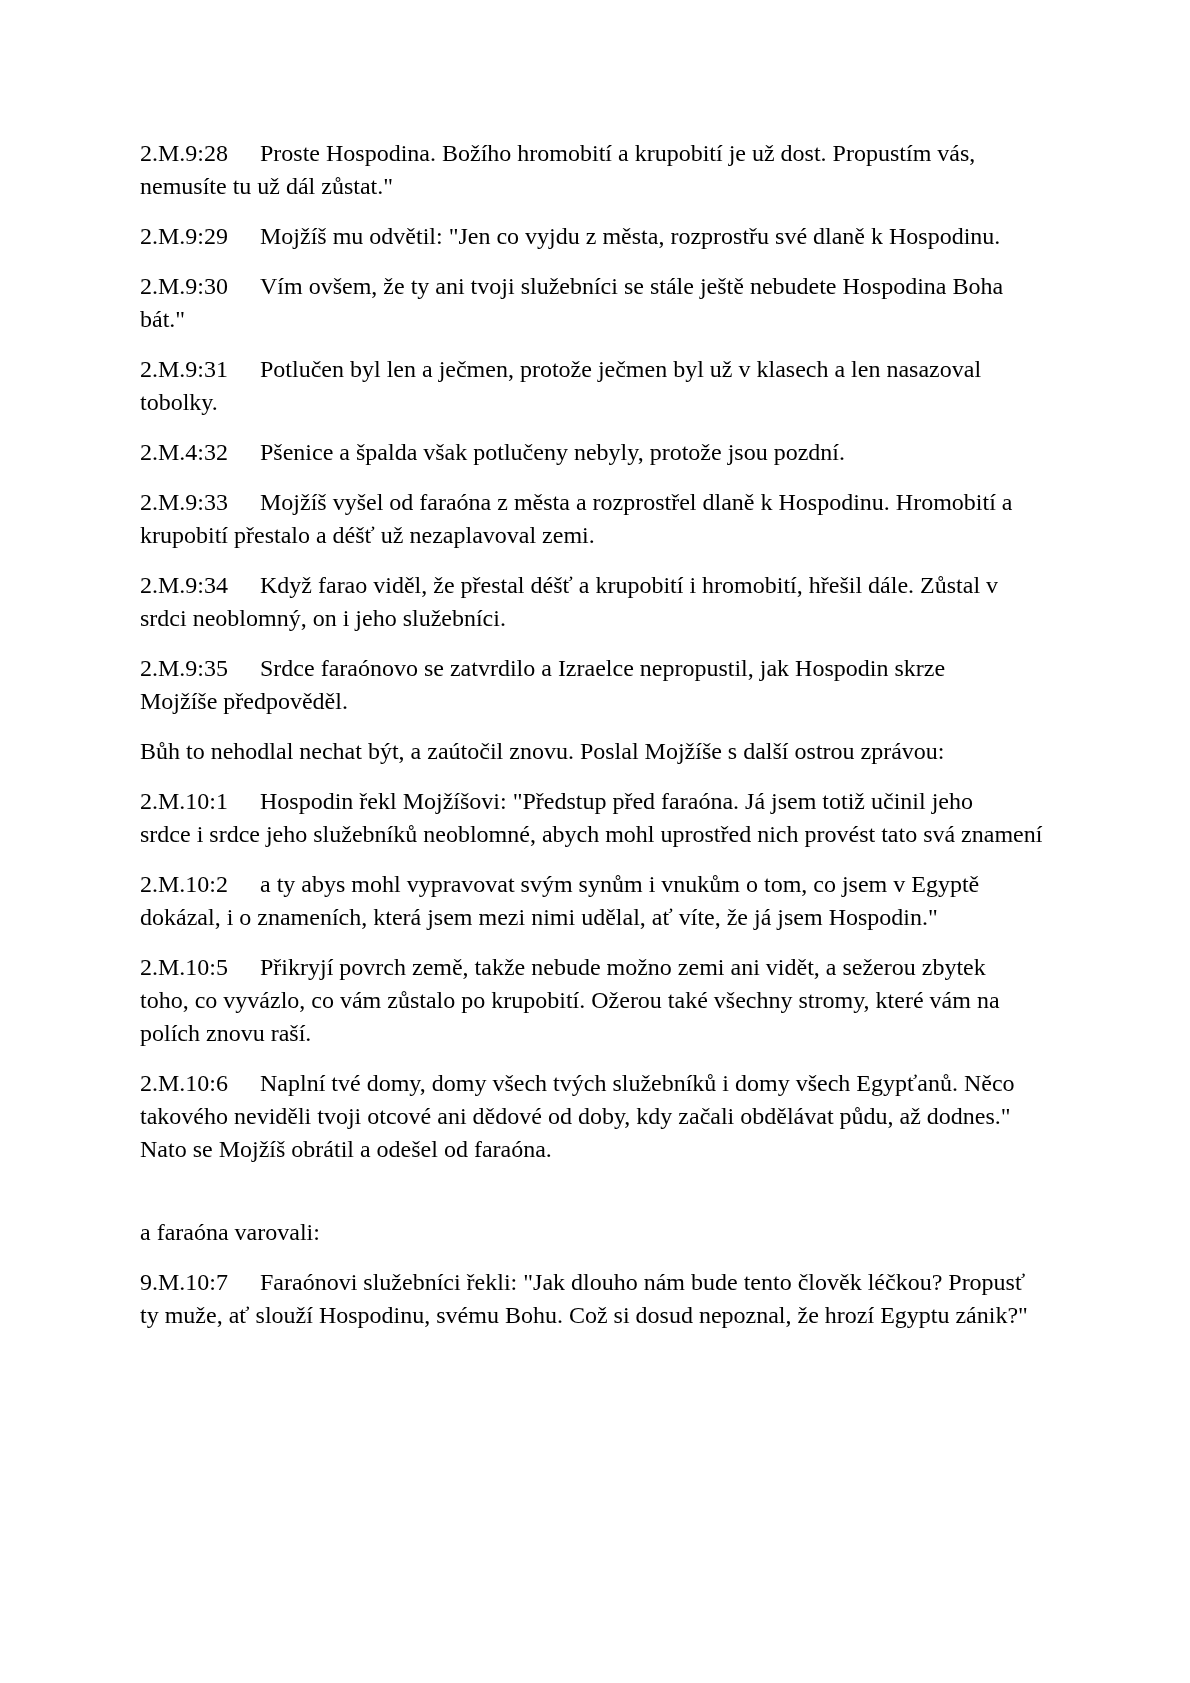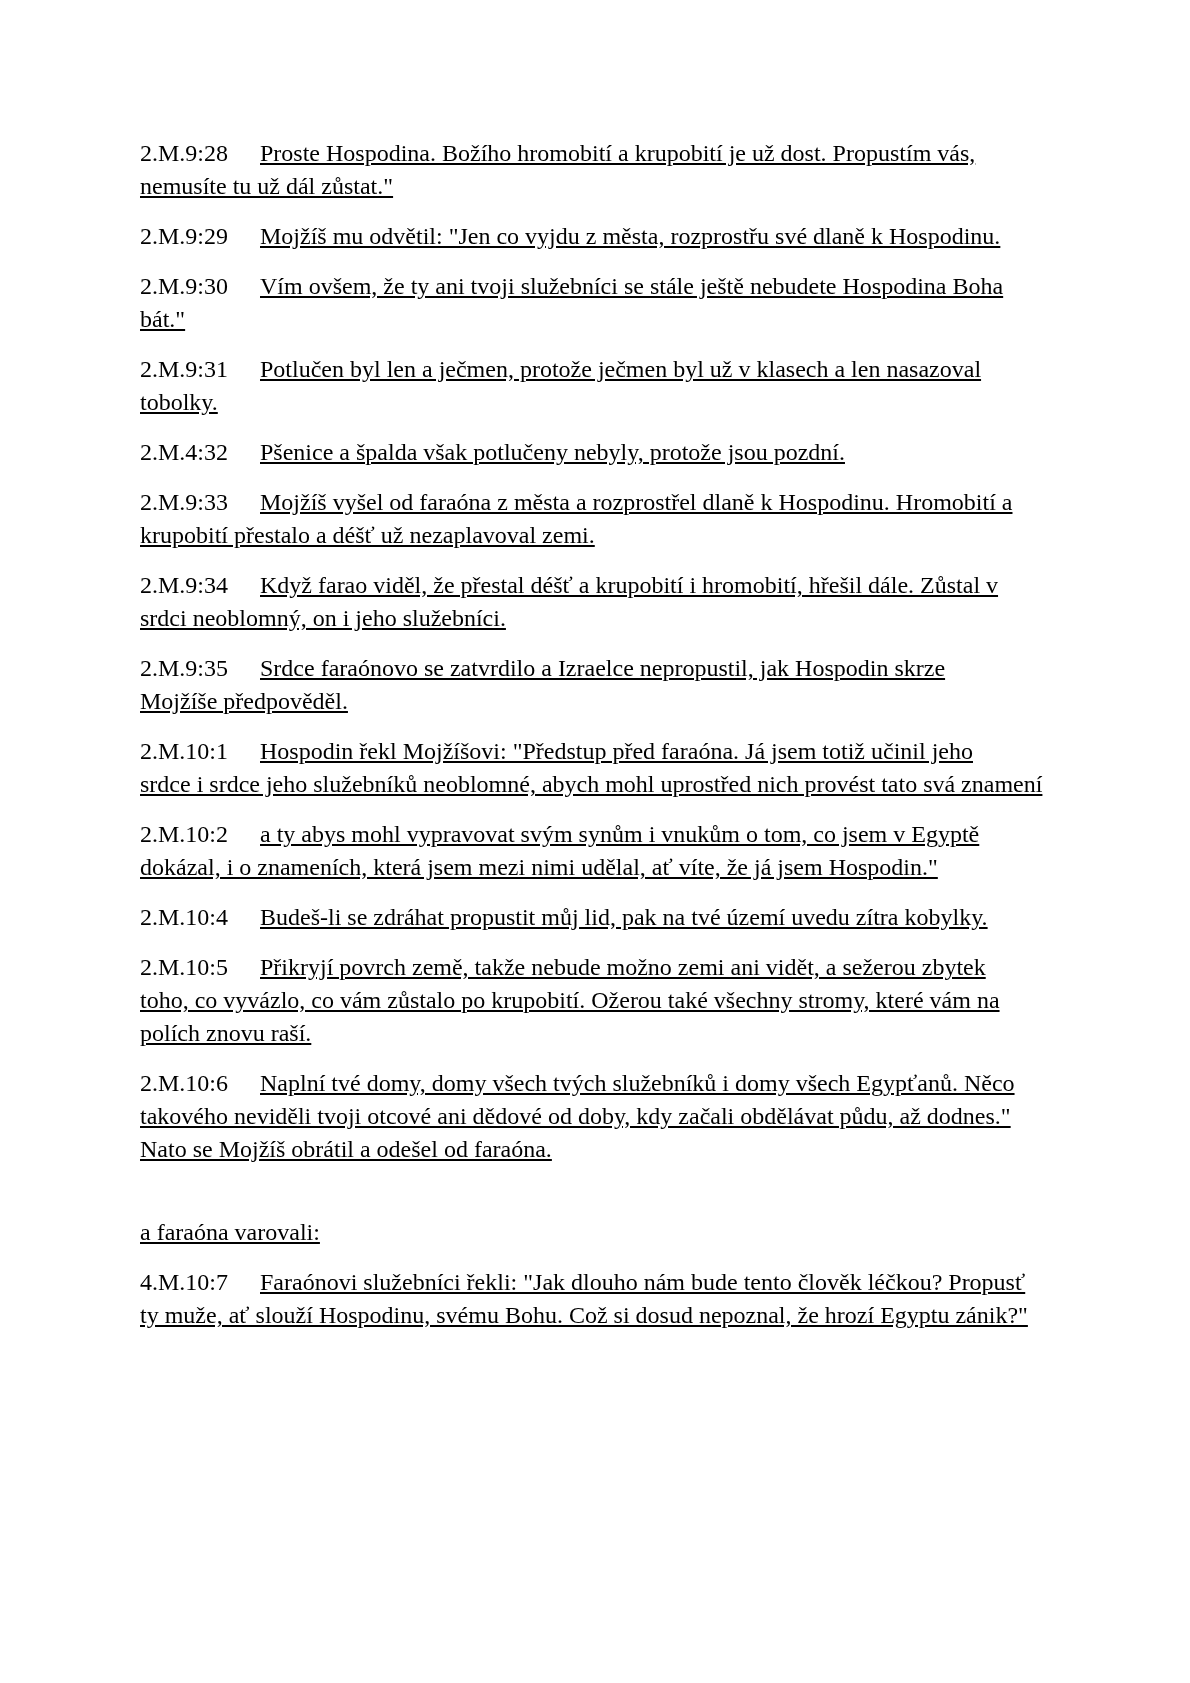--- a/index.html
+++ b/index.html
@@ -16,40 +16,39 @@
     color: #000000;
     font-family: "Liberation Serif", "DejaVu Serif", serif;
     font-size: 24px;
     line-height: 33px;
     padding: 137px 60px 0 140px;
     overflow: hidden;
   }
   .para {
     margin: 0 0 17px 0;
     white-space: nowrap; 
-    text-decoration: underline;
   }
   .ref {
     display: inline-block;
     width: 120px;
     white-space: nowrap;
   }
 </style>
 </head>
 <body>
 
 <main class="page">
     <p class="para verse"><span class="ref">2.M.9:28</span><span>Proste Hospodina. Božího hromobití a krupobití je už dost. Propustím vás,</span><br><span>nemusíte tu už dál zůstat."</span></p>
     <p class="para verse"><span class="ref">2.M.9:29</span><span>Mojžíš mu odvětil: "Jen co vyjdu z města, rozprostřu své dlaně k Hospodinu.</span><br></p>
     <p class="para verse"><span class="ref">2.M.9:30</span><span>Vím ovšem, že ty ani tvoji služebníci se stále ještě nebudete Hospodina Boha</span><br><span>bát."</span></p>
     <p class="para verse"><span class="ref">2.M.9:31</span><span>Potlučen byl len a ječmen, protože ječmen byl už v klasech a len nasazoval</span><br><span>tobolky.</span></p>
     <p class="para verse"><span class="ref">2.M.4:32</span><span>Pšenice a špalda však potlučeny nebyly, protože jsou pozdní.</span></p>
     <p class="para verse"><span class="ref">2.M.9:33</span><span>Mojžíš vyšel od faraóna z města a rozprostřel dlaně k Hospodinu. Hromobití a</span><br><span>krupobití přestalo a déšť už nezaplavoval zemi.</span></p>
     <p class="para verse"><span class="ref">2.M.9:34</span><span>Když farao viděl, že přestal déšť a krupobití i hromobití, hřešil dále. Zůstal v</span><br><span>srdci neoblomný, on i jeho služebníci.</span></p>
     <p class="para verse"><span class="ref">2.M.9:35</span><span>Srdce faraónovo se zatvrdilo a Izraelce nepropustil, jak Hospodin skrze</span><br><span>Mojžíše předpověděl.</span></p>
+    <p class="para commentary"><span>Bůh to nehodlal nechat být, a zaútočil znovu. Poslal Mojžíše s další ostrou zprávou:</span></p>
     <p class="para verse"><span class="ref">2.M.10:1</span><span>Hospodin řekl Mojžíšovi: "Předstup před faraóna. Já jsem totiž učinil jeho</span><br><span>srdce i srdce jeho služebníků neoblomné, abych mohl uprostřed nich provést tato svá znamení</span></p>
     <p class="para verse"><span class="ref">2.M.10:2</span><span>a ty abys mohl vypravovat svým synům i vnukům o tom, co jsem v Egyptě</span><br><span>dokázal, i o znameních, která jsem mezi nimi udělal, ať víte, že já jsem Hospodin."</span></p>
-    <p class="para verse"><span class="ref">2.M.10:4</span><span>Budeš-li se zdráhat propustit můj lid, pak na tvé území uvedu zítra kobylky.</span></p>
     <p class="para verse"><span class="ref">2.M.10:5</span><span>Přikryjí povrch země, takže nebude možno zemi ani vidět, a sežerou zbytek</span><br><span>toho, co vyvázlo, co vám zůstalo po krupobití. Ožerou také všechny stromy, které vám na</span><br><span>polích znovu raší.</span></p>
     <p class="para verse"><span class="ref">2.M.10:6</span><span>Naplní tvé domy, domy všech tvých služebníků i domy všech Egypťanů. Něco</span><br><span>takového neviděli tvoji otcové ani dědové od doby, kdy začali obdělávat půdu, až dodnes."</span><br><span>Nato se Mojžíš obrátil a odešel od faraóna.</span></p>
     <p class="para commentary"><br><span>a faraóna varovali:</span></p>
-    <p class="para verse"><span class="ref">4.M.10:7</span><span>Faraónovi služebníci řekli: "Jak dlouho nám bude tento člověk léčkou? Propusť</span><br><span>ty muže, ať slouží Hospodinu, svému Bohu. Což si dosud nepoznal, že hrozí Egyptu zánik?"</span></p>
+    <p class="para verse"><span class="ref">9.M.10:7</span><span>Faraónovi služebníci řekli: "Jak dlouho nám bude tento člověk léčkou? Propusť</span><br><span>ty muže, ať slouží Hospodinu, svému Bohu. Což si dosud nepoznal, že hrozí Egyptu zánik?"</span></p>
   </main>
 
 </body></html>

